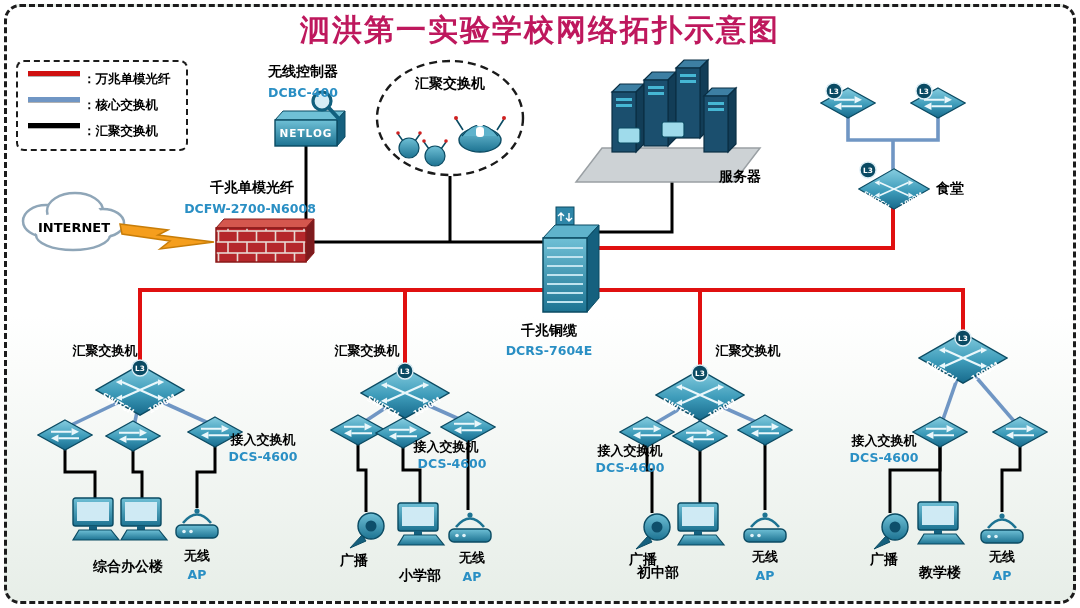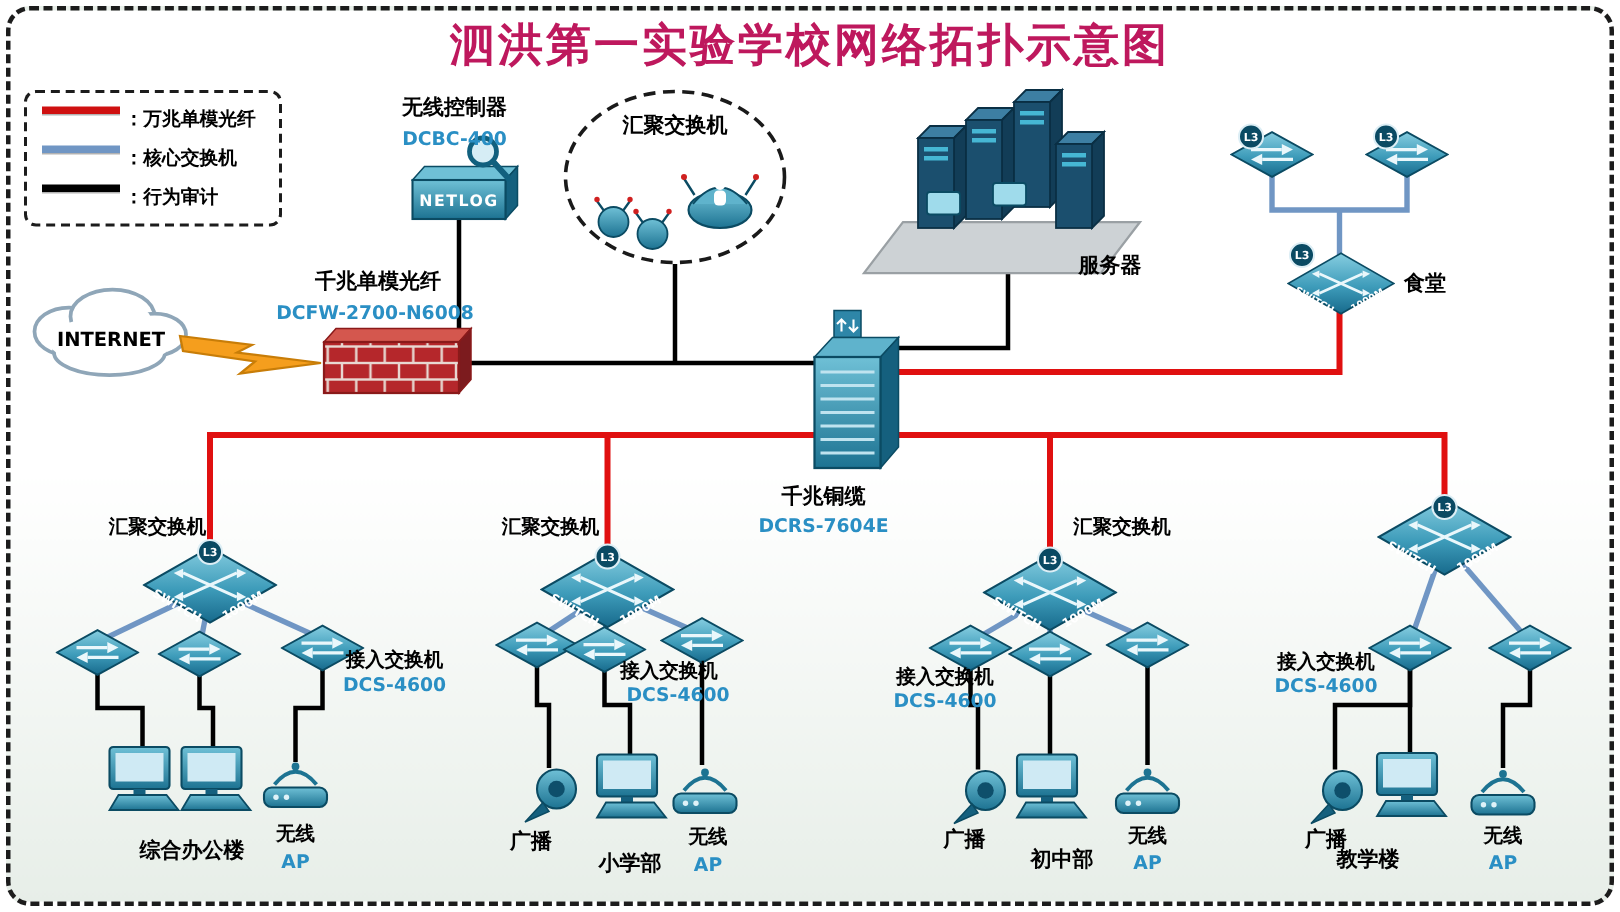--- a/index.html
+++ b/index.html
@@ -289,21 +289,21 @@
     <div class="lg-row">
       <span class="swatch" style="background-color: rgb(207, 16, 16);"></span>
       <span class="lg-t">：万兆单模光纤</span>
     </div>
     <div class="lg-row">
       <span class="swatch" style="background-color: rgb(112, 150, 196);"></span>
       <span class="lg-t">：核心交换机</span>
     </div>
     <div class="lg-row">
       <span class="swatch" style="background-color: rgb(0, 0, 0);"></span>
-      <span class="lg-t">：行为审计</span>
+      <span class="lg-t">：汇聚交换机</span>
     </div>
   </div>
 
   <div class="lbl" style="left:74px;top:227px">INTERNET</div>
 
   <div class="lbl big" style="left:303px;top:72px">无线控制器</div>
   <div class="mdl" style="left:303px;top:92px">DCBC-400</div>
 
   <div class="lbl big" style="left:450px;top:84px">汇聚交换机</div>
 
@@ -332,21 +332,21 @@
   <div class="lbl big" style="left:128px;top:567px">综合办公楼</div>
   <div class="lbl" style="left:197px;top:556px">无线</div>
   <div class="mdl" style="left:197px;top:574px">AP</div>
 
   <div class="lbl big" style="left:354px;top:561px">广播</div>
   <div class="lbl big" style="left:420px;top:576px">小学部</div>
   <div class="lbl" style="left:472px;top:558px">无线</div>
   <div class="mdl" style="left:472px;top:576px">AP</div>
 
   <div class="lbl big" style="left:643px;top:560px">广播</div>
-  <div class="lbl big" style="left:708px;top:573px">初中部</div>
+  <div class="lbl big" style="left:658px;top:573px">初中部</div>
   <div class="lbl" style="left:765px;top:557px">无线</div>
   <div class="mdl" style="left:765px;top:575px">AP</div>
 
   <div class="lbl big" style="left:884px;top:560px">广播</div>
-  <div class="lbl big" style="left:912px;top:573px">教学楼</div>
+  <div class="lbl big" style="left:940px;top:573px">教学楼</div>
   <div class="lbl" style="left:1002px;top:557px">无线</div>
   <div class="mdl" style="left:1002px;top:575px">AP</div>
 </div>
 
 </body></html>

